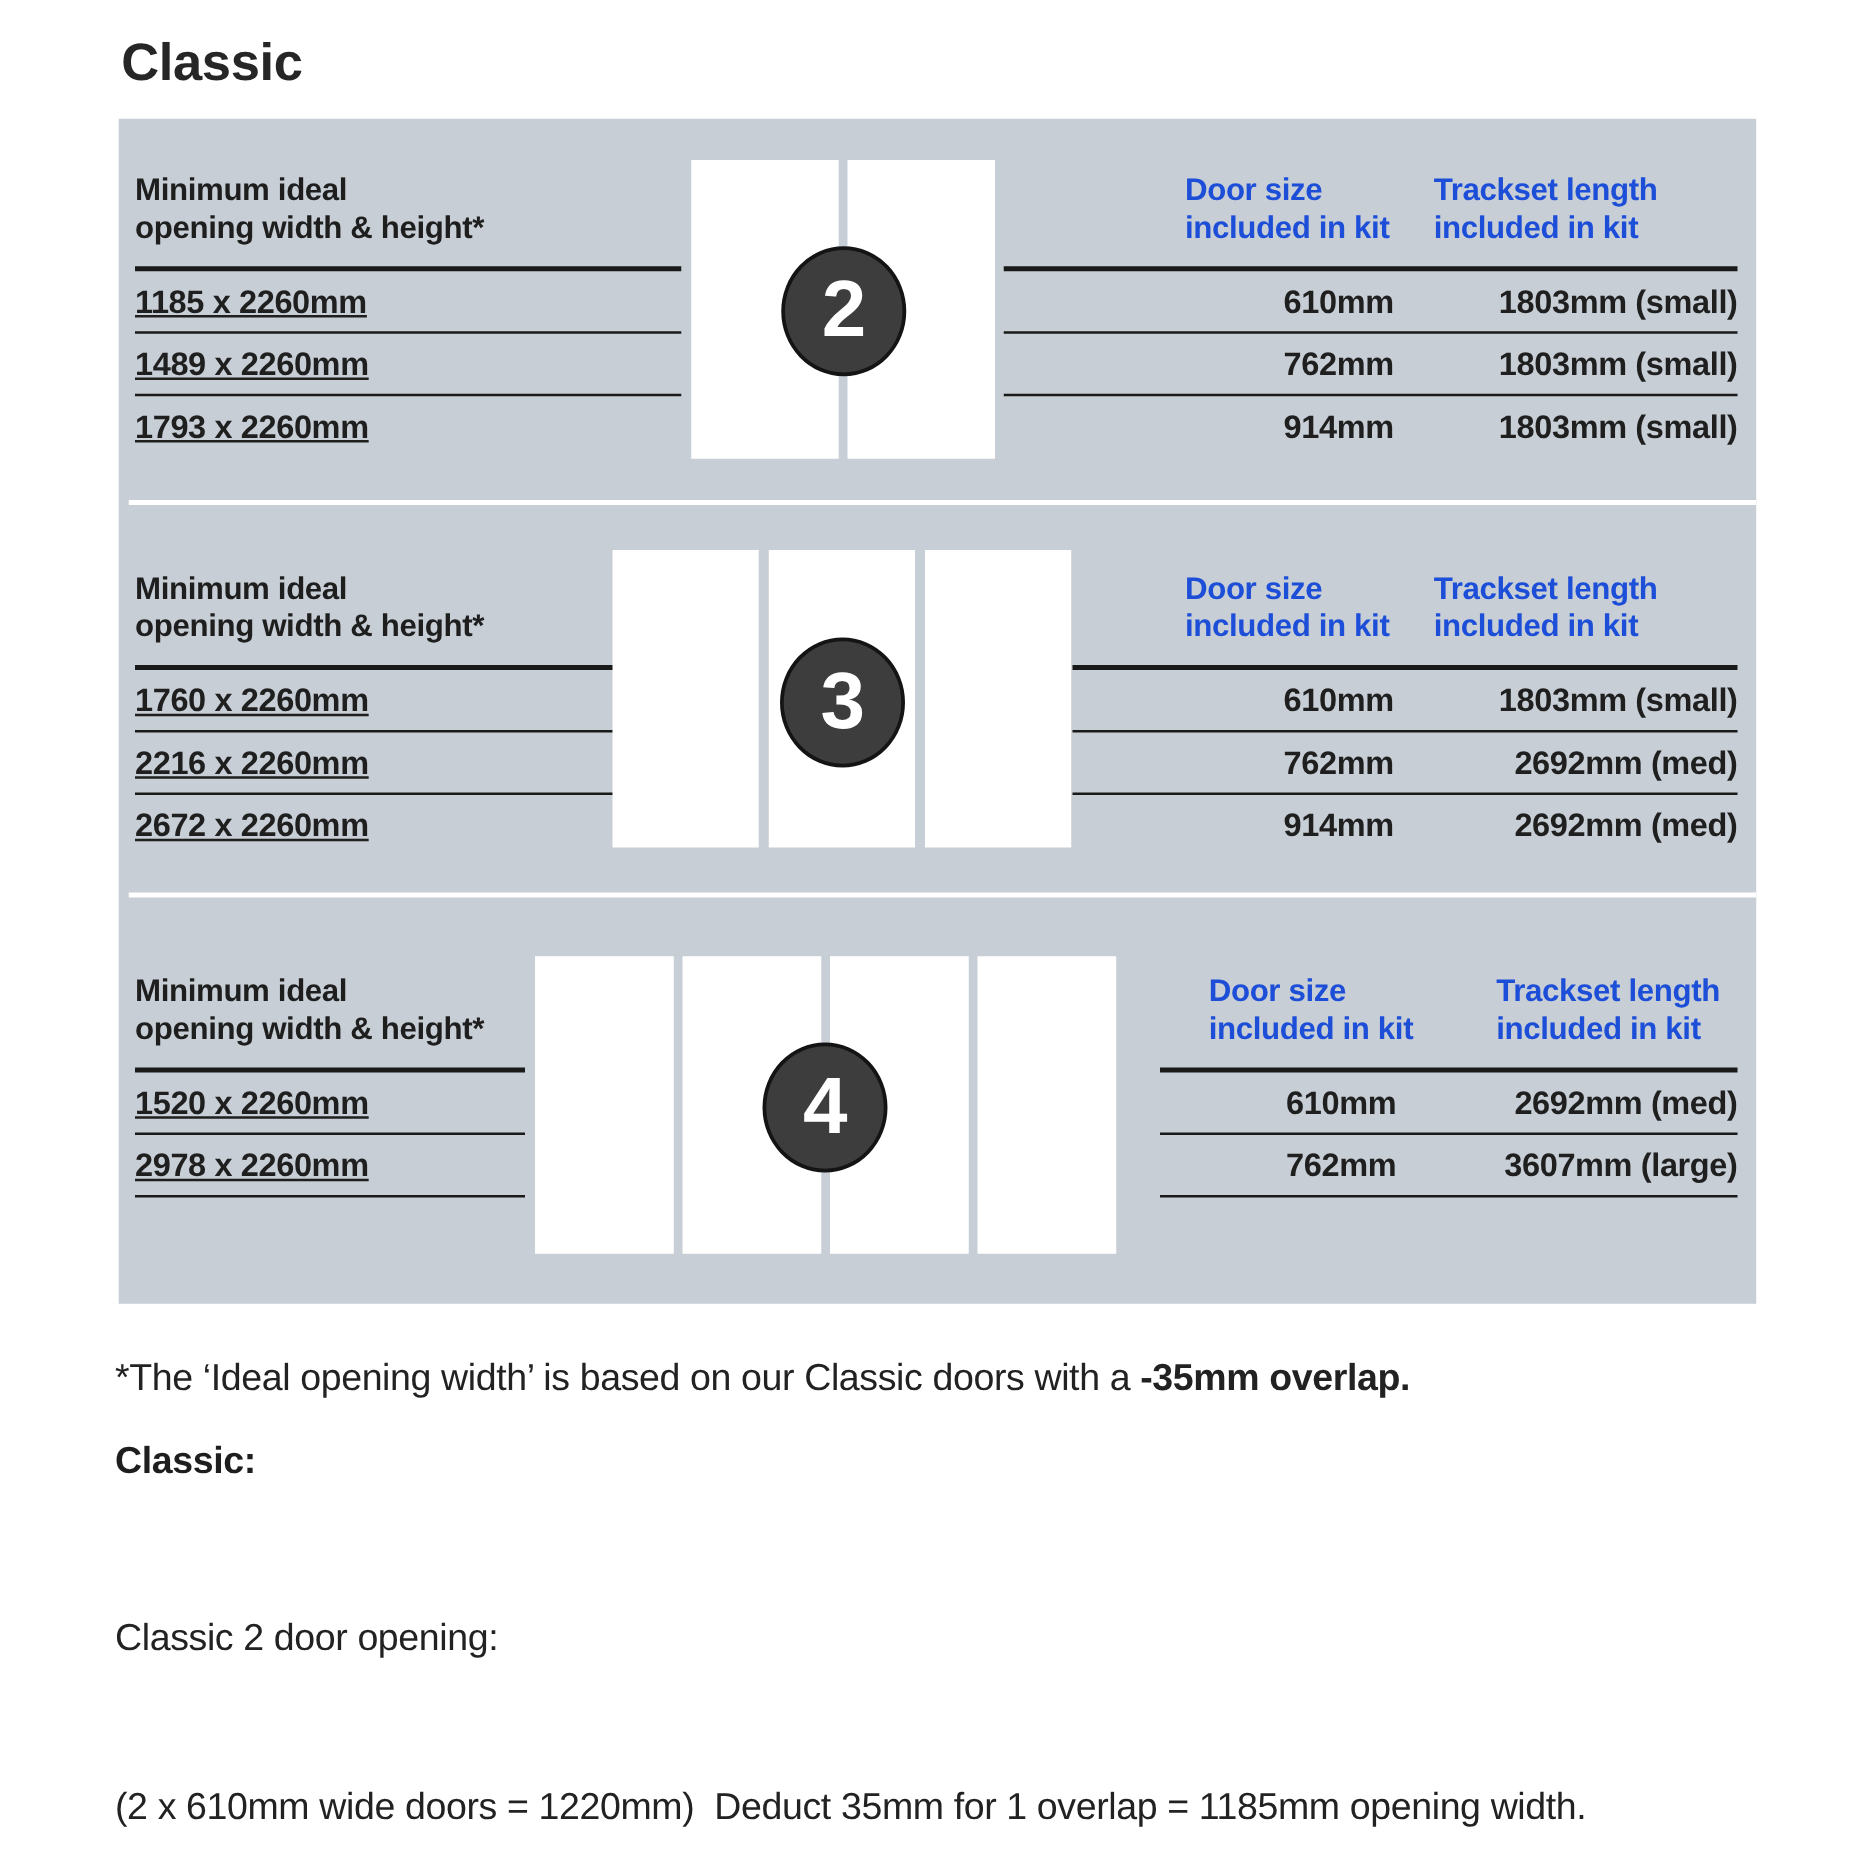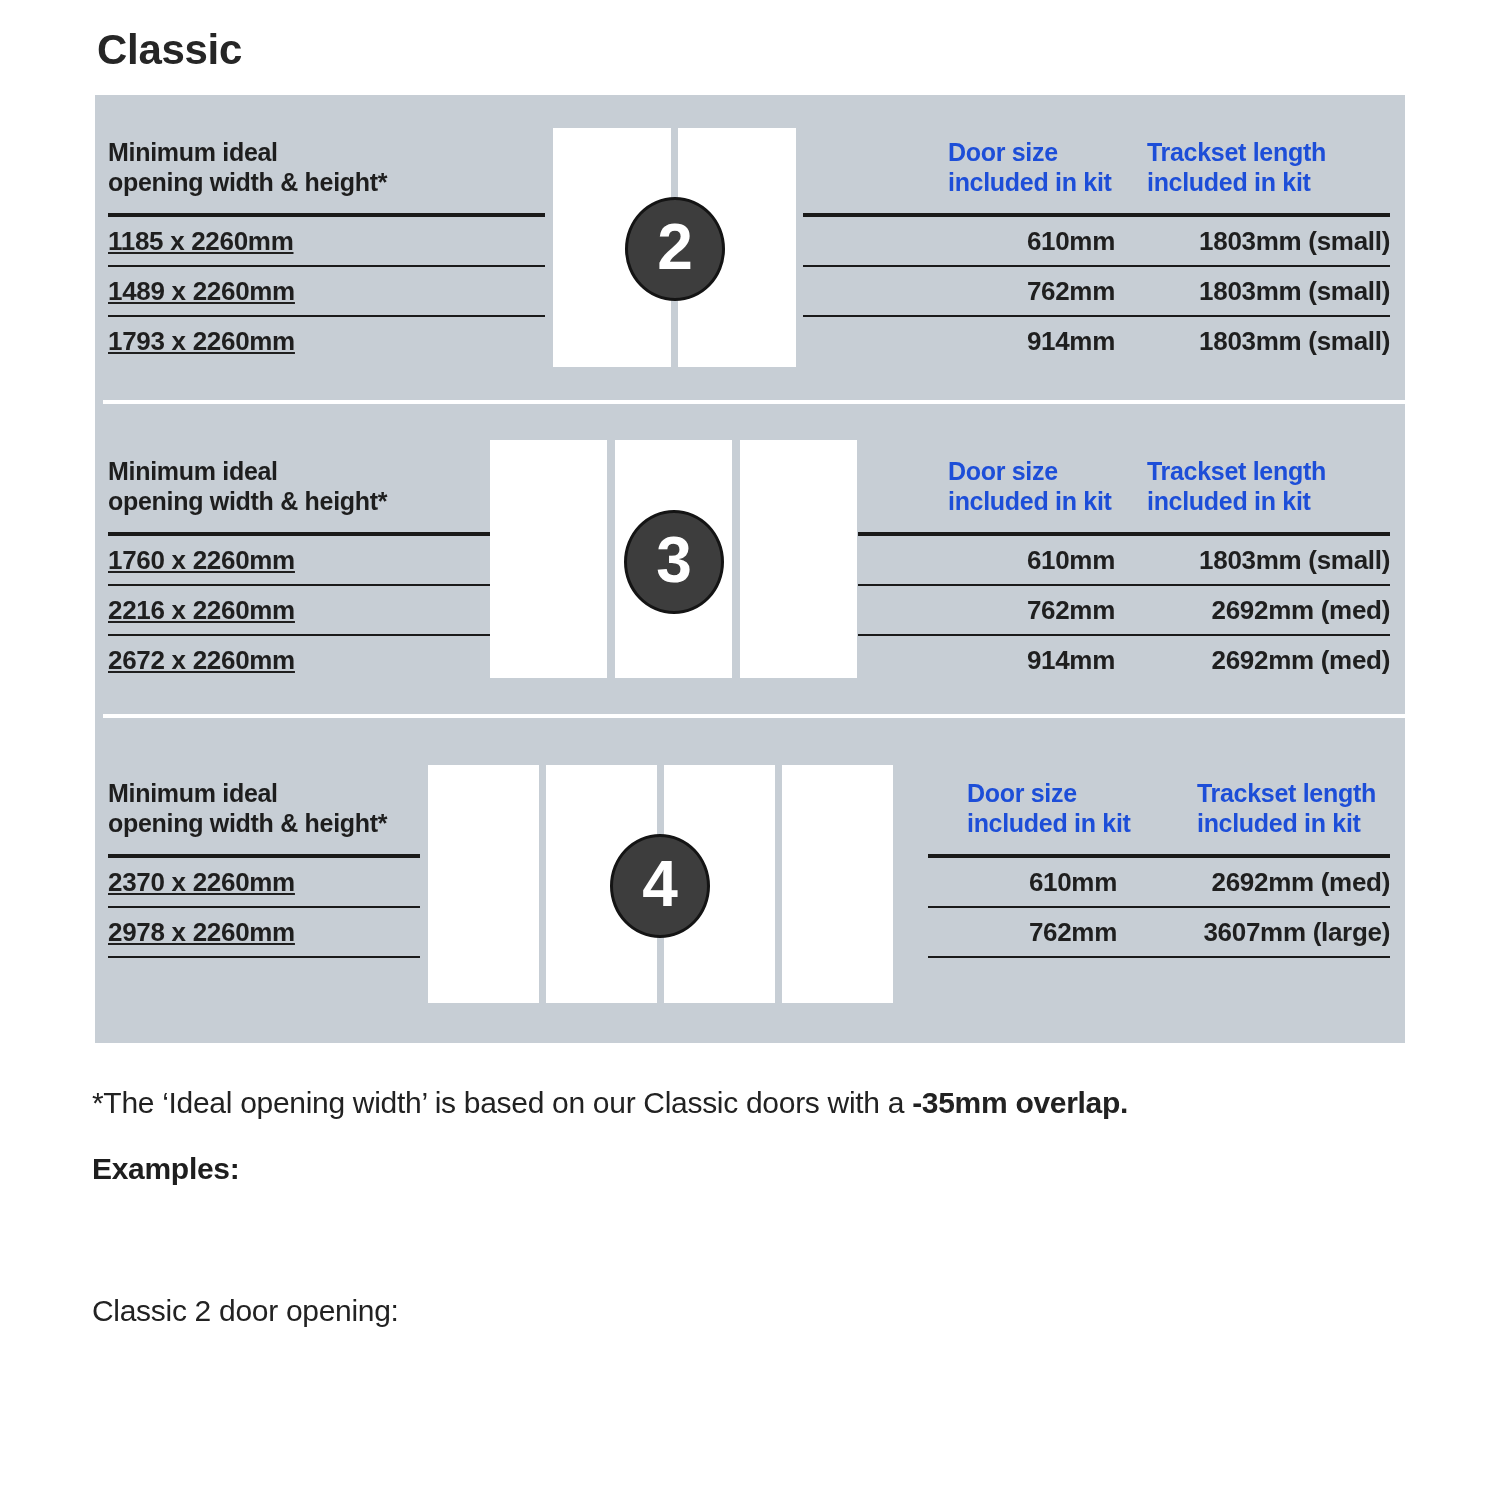--- a/index.html
+++ b/index.html
@@ -154,21 +154,21 @@
 
     <div class="sep sep2"></div>
 
     <section class="panel p3">
       <div class="panel-left">
         <div class="tbl-header">
           <div>Minimum ideal</div>
           <div>opening width &amp; height*</div>
         </div>
         <div class="rule-thick"></div>
-        <div class="row">2370 x 2260mm</div>
+        <div class="row">1520 x 2260mm</div>
         <div class="row">2978 x 2260mm</div>
       </div>
 
       <div class="door d1"></div>
       <div class="door d2"></div>
       <div class="door d3"></div>
       <div class="door d4"></div>
       <div class="badge">4</div>
 
       <div class="panel-right">
@@ -191,23 +191,24 @@
           <div class="rt-v1">762mm</div>
           <div class="rt-v2">3607mm (large)</div>
         </div>
       </div>
     </section>
 
   </div>
 
   <div class="footnote"><span>*The ‘Ideal opening width’ is based on our Classic doors with a </span><b>-35mm overlap.</b></div>
 
-  <div class="examples-heading">Examples:</div>
+  <div class="examples-heading">Classic:</div>
 
   <div class="examples">
     <div>Classic 2 door opening:</div>
+    <div>(2 x 610mm wide doors = 1220mm)&nbsp; Deduct 35mm for 1 overlap = 1185mm opening width.</div>
     
     
     
     
   </div>
 
 </div>
 
 </body></html>

